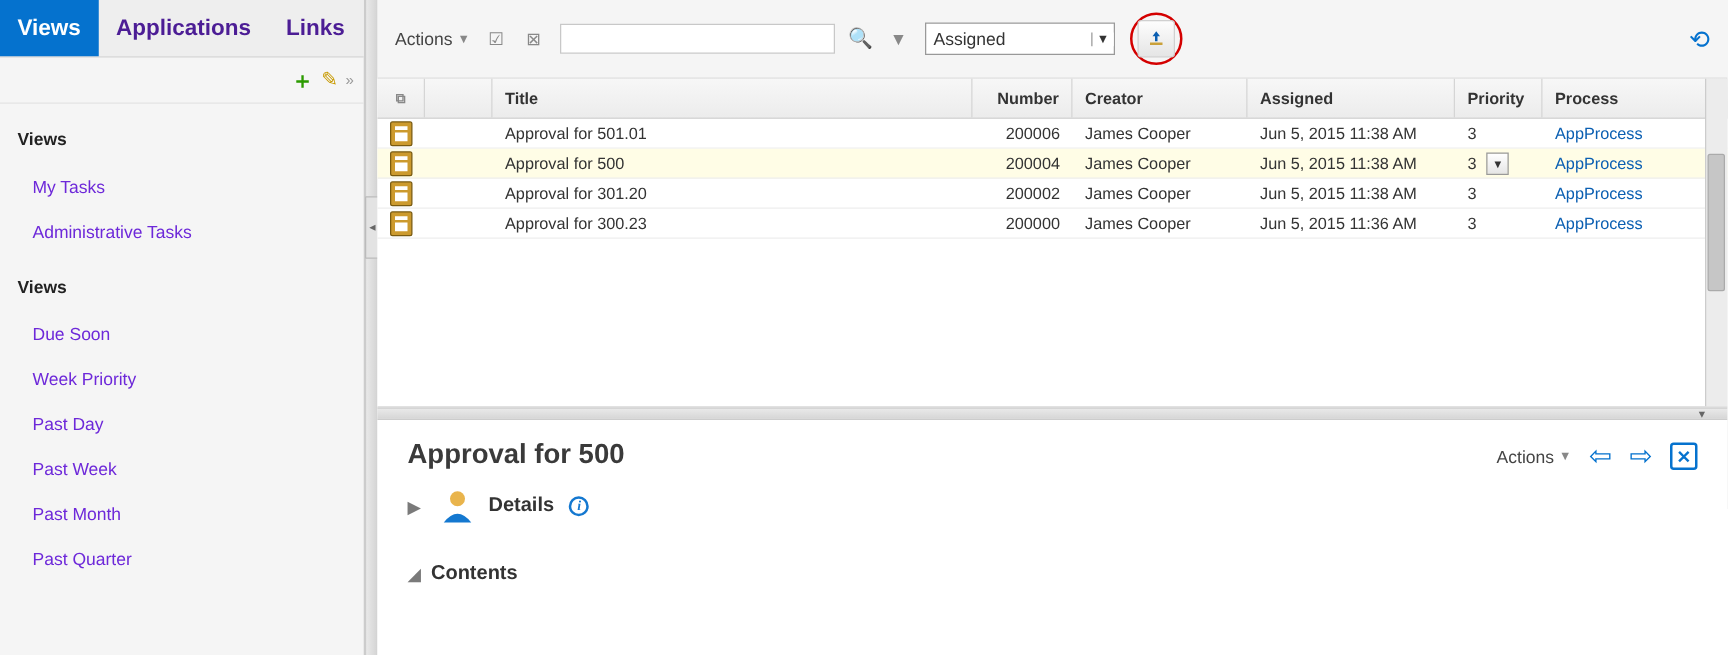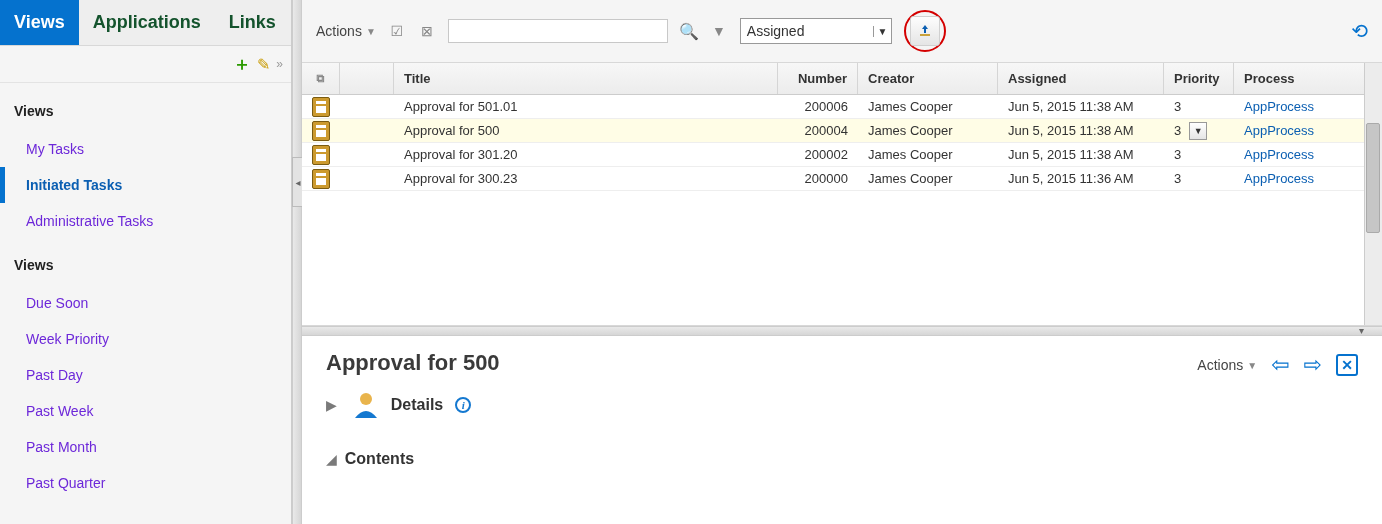--- a/index.html
+++ b/index.html
@@ -2,21 +2,21 @@
 <html><head>
 <meta charset="utf-8">
 <style>
   * { box-sizing: border-box; margin: 0; padding: 0; }
   body { font-family: Arial, Helvetica, sans-serif; font-size: 13px; color: #333; background: #f5f5f5; width: 1382px; height: 524px; overflow: hidden; }
   .app { display: flex; height: 100%; }
 
   
   .sidebar-wrap { width: 292px; background: #f5f5f5; border-right: 1px solid #ccc; display:flex; flex-direction:column;}
   .tabs { display: flex; border-bottom: 1px solid #d8d8d8; background:#eee; }
-  .tab { padding: 12px 14px 12px 14px; font-size: 18px; cursor: pointer; color:#14532d; }
+  .tab { padding: 12px 14px 12px 14px; font-size: 18px; cursor: pointer; color:#4c1d95; }
   .tab.active { background: #0572ce; color: #fff; font-weight:bold;}
   .tab-apps { font-weight:bold; }
   .tab-links { font-weight:bold; }
   .side-toolbar { display:flex; justify-content:flex-end; align-items:center; padding: 6px 8px 6px 8px; gap:6px; border-bottom:1px solid #e3e3e3;}
   .side-toolbar .plus { color:#2b9a00; font-size:18px; font-weight:bold;}
   .side-toolbar .pencil { color:#c89a00; font-size:16px;}
   .side-toolbar .chev { color:#9a9a9a; font-size:12px;}
   .side-content { padding: 14px 10px 10px 14px; overflow:auto; }
   .side-heading { font-weight:bold; color:#222; margin-top:6px; margin-bottom:12px; font-size:14px;}
   .side-link { display:block; color:#6d28d9; padding:10px 0 10px 12px; cursor:pointer; font-size:14px;}
@@ -95,21 +95,20 @@
       <div class="tab tab-links">Links</div>
     </div>
     <div class="side-toolbar">
       <span class="plus">＋</span>
       <span class="pencil">✎</span>
       <span class="chev">»</span>
     </div>
     <div class="side-content">
       <div class="side-heading">Views</div>
       <a class="side-link">My Tasks</a>
-      <a class="side-link active">Initiated Tasks</a>
       <a class="side-link">Administrative Tasks</a>
 
       <div class="side-heading" style="margin-top:18px;">Views</div>
       <a class="side-link">Due Soon</a>
       <a class="side-link">Week Priority</a>
       <a class="side-link">Past Day</a>
       <a class="side-link">Past Week</a>
       <a class="side-link">Past Month</a>
       <a class="side-link">Past Quarter</a>
     </div>

